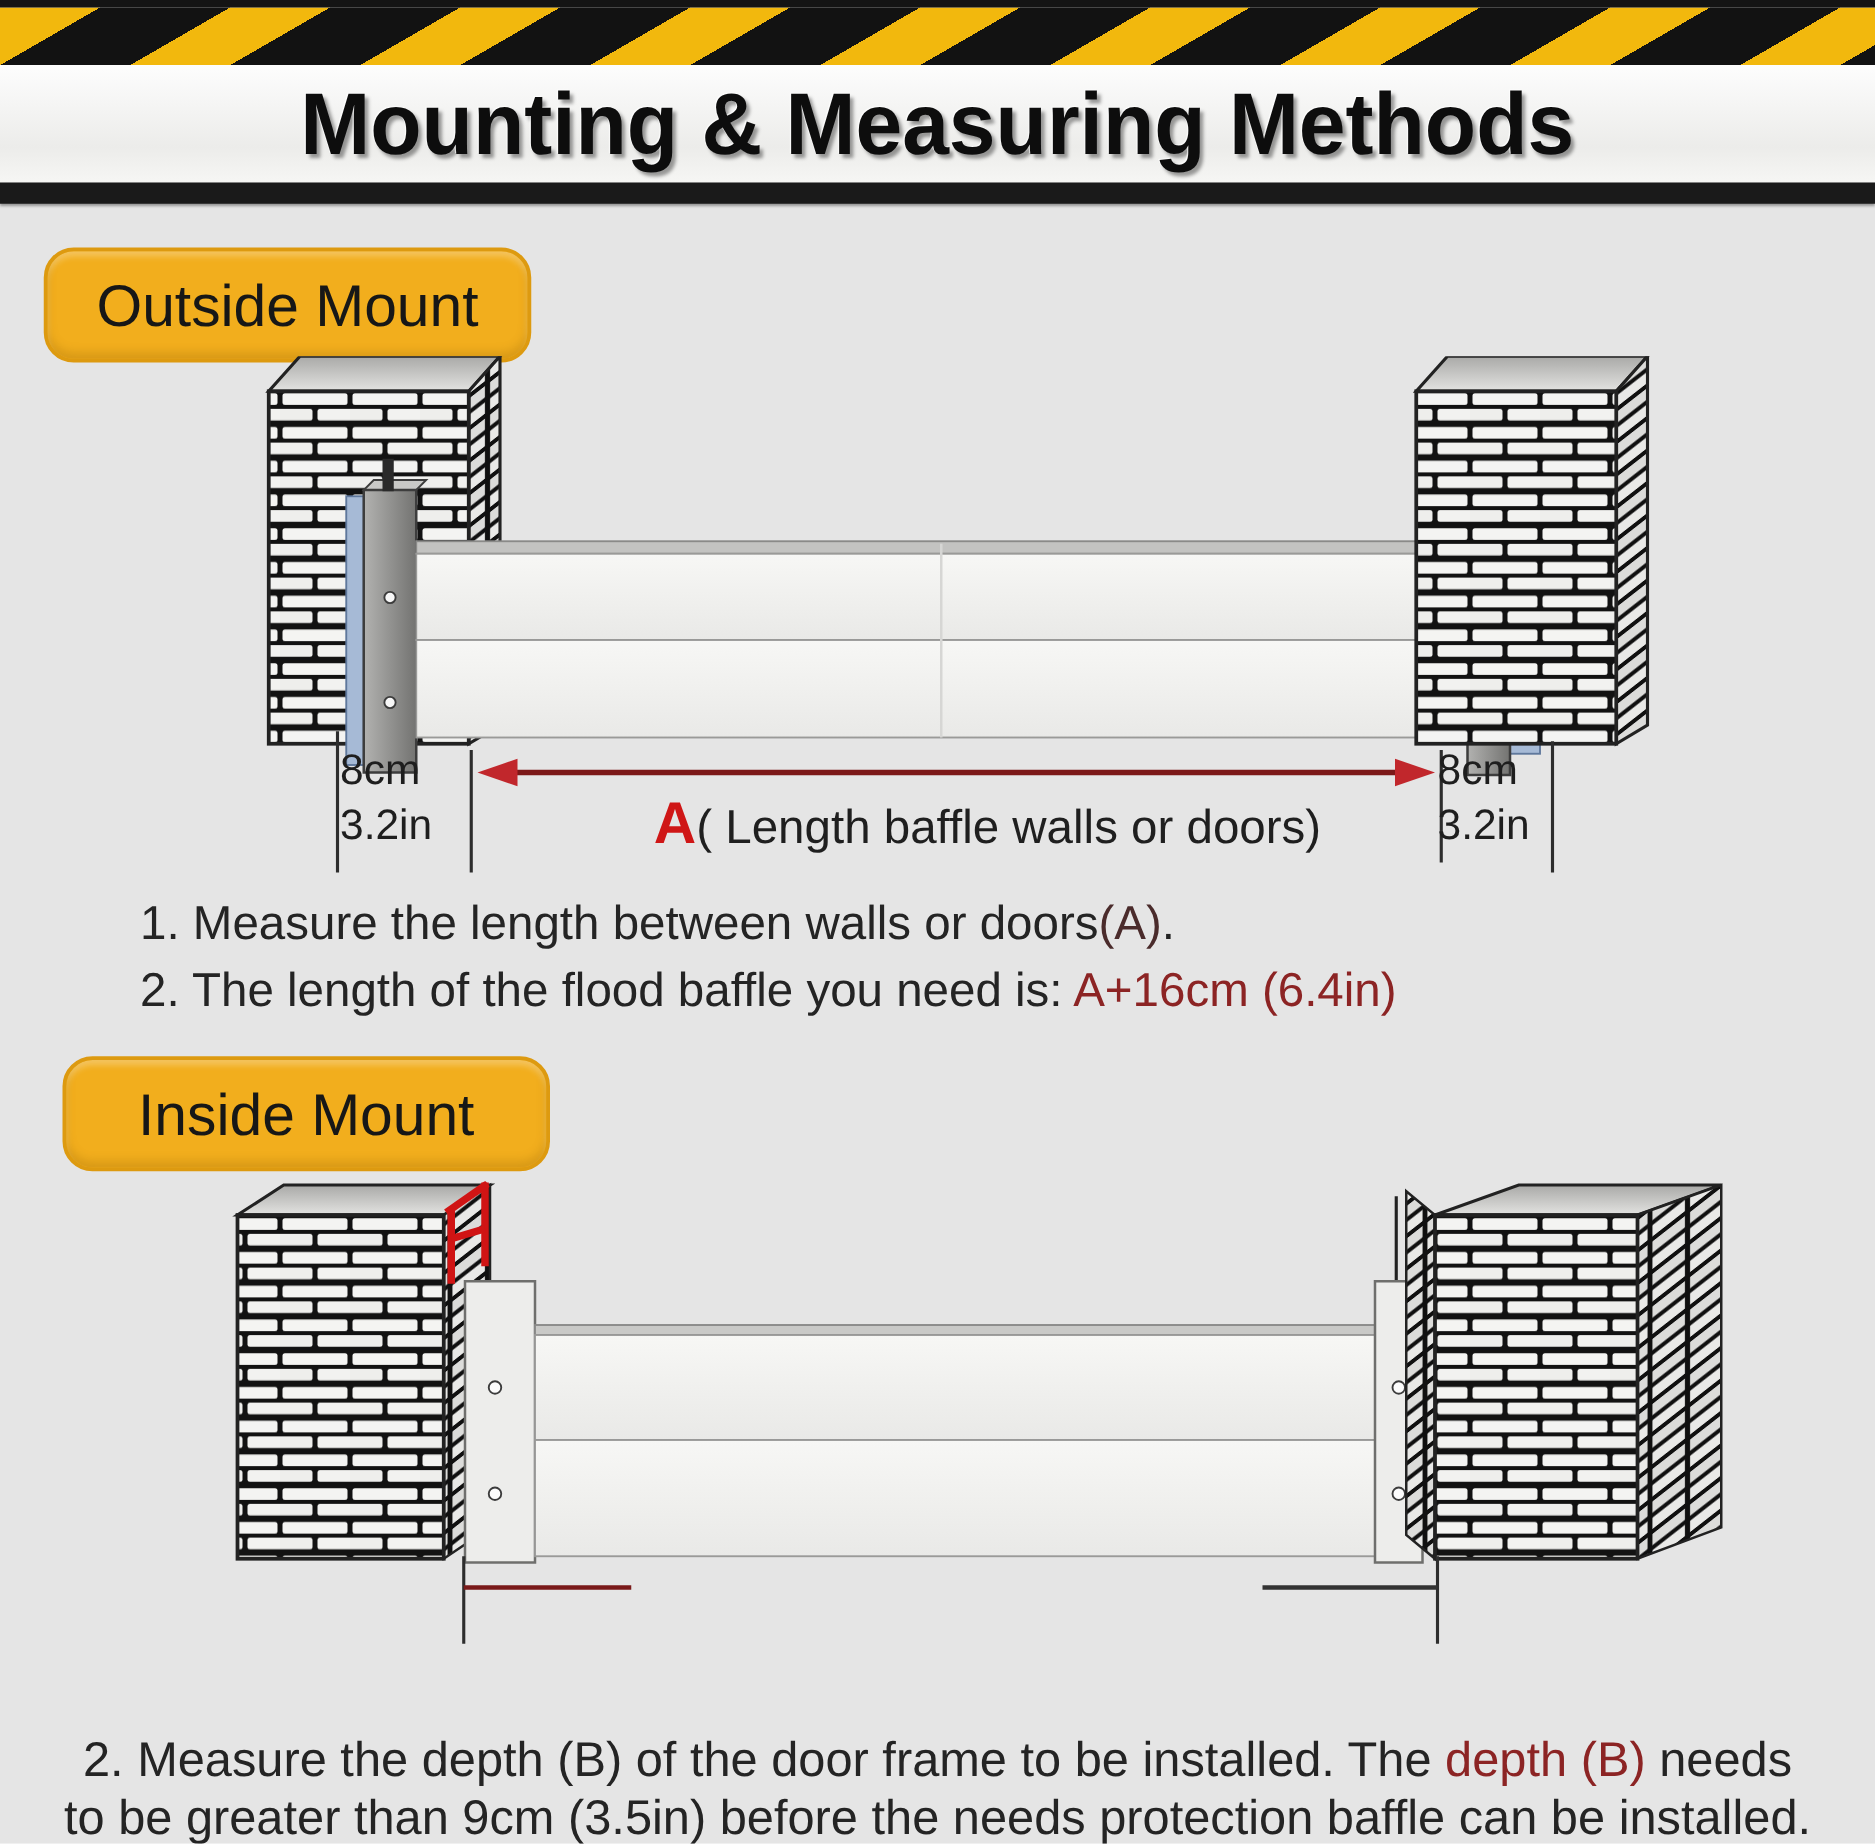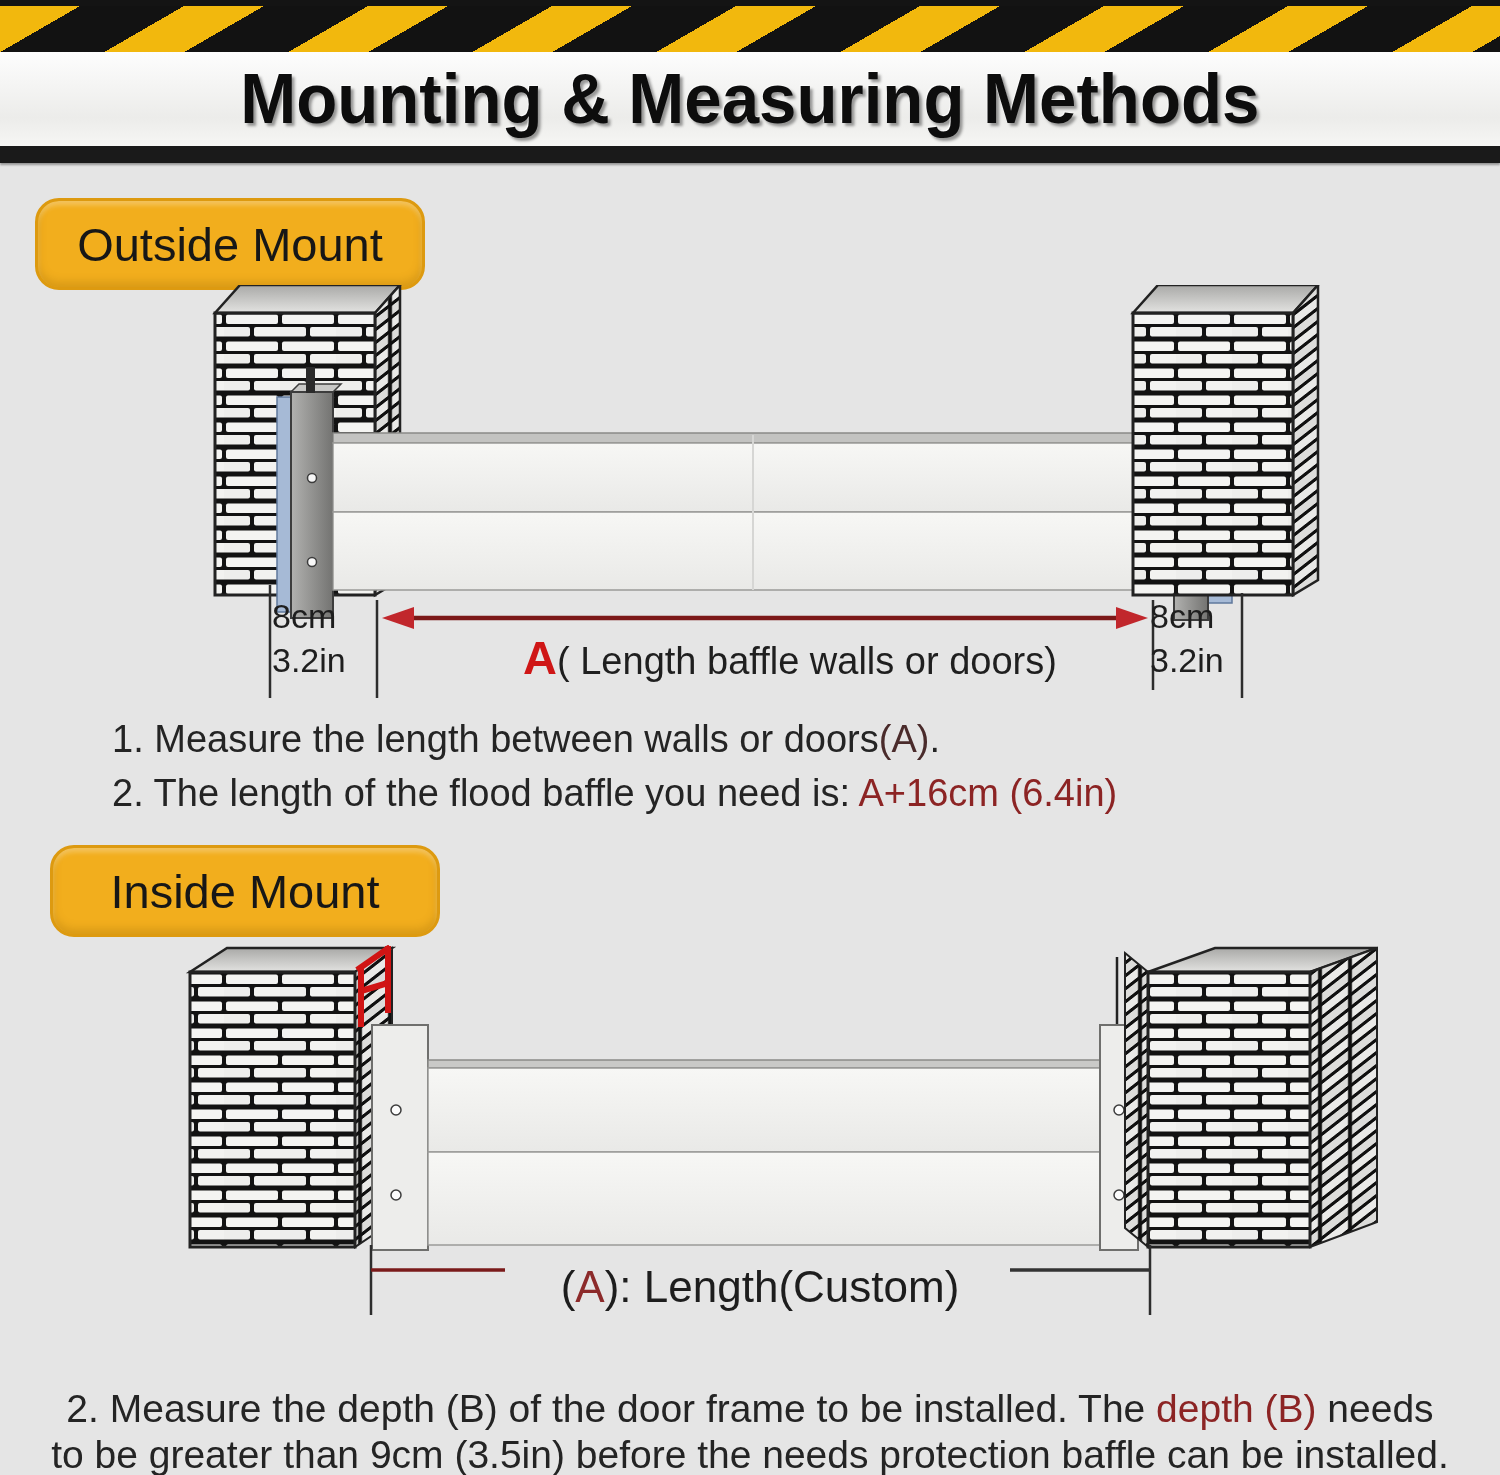--- a/index.html
+++ b/index.html
@@ -208,23 +208,20 @@
 
     <g>
       <line x1="371" y1="300" x2="371" y2="370" stroke="#2d2d2d" stroke-width="2.5"></line>
       <line x1="1150" y1="300" x2="1150" y2="370" stroke="#2d2d2d" stroke-width="2.5"></line>
       <line x1="371" y1="325" x2="505" y2="325" stroke="#7a1a1a" stroke-width="3.5"></line>
       <line x1="1010" y1="325" x2="1150" y2="325" stroke="#333333" stroke-width="3.5"></line>
     </g>
   </svg>
 
 
-  <div class="custom-label" style="left:430px;top:1262px;width:660px;">
-    <span>(</span><span class="mvar">A</span><span>): Length(Custom)</span>
-  </div>
 
 
   <div class="steps-center" style="top:1386px;">
     <span>2. Measure the depth (B) of the door frame to be installed. The </span><span class="red-hl">depth (B)</span><span> needs</span><br>
     <span>to be greater than 9cm (3.5in) before the needs protection baffle can be installed.</span>
   </div>
 
 </div>
 
 </body></html>

